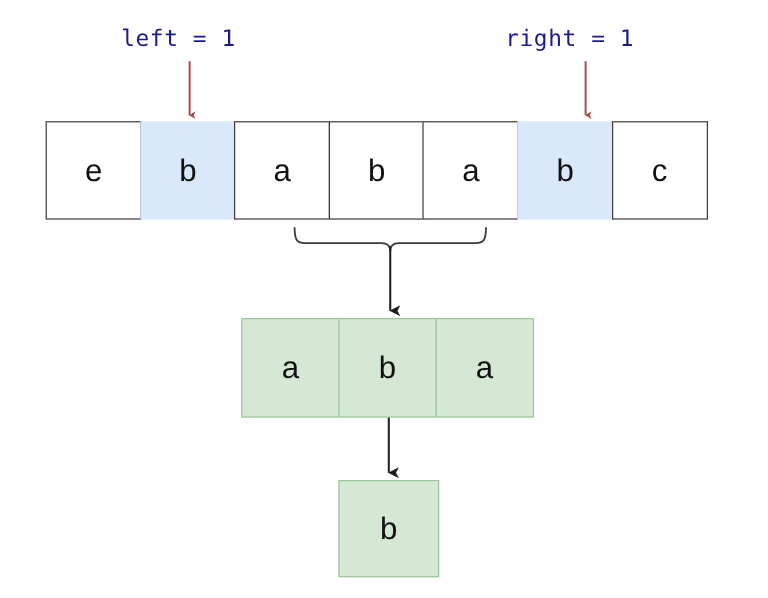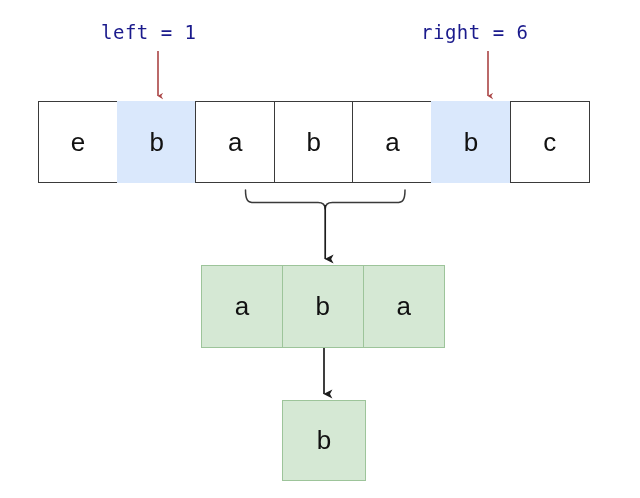--- a/index.html
+++ b/index.html
@@ -113,21 +113,21 @@
     border: 1.2px solid #9dc49a;
   }
 </style>
 </head>
 <body>
 
 <div id="stage">
 
   <div class="ptr-label left">left = 1</div>
 
-  <div class="ptr-label right">right = 6</div>
+  <div class="ptr-label right">right = 1</div>
 
   <div id="top-row">
     <div class="cell">e</div>
     <div class="cell hl">b</div>
     <div class="cell">a</div>
     <div class="cell">b</div>
     <div class="cell">a</div>
     <div class="cell hl">b</div>
     <div class="cell">c</div>
   </div>

